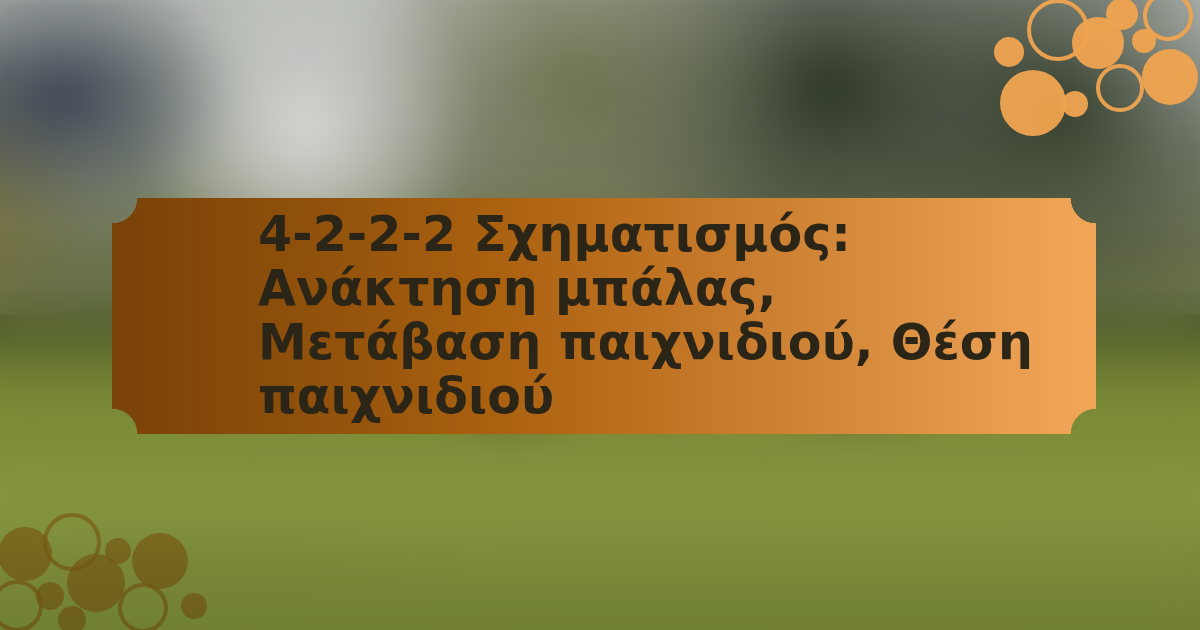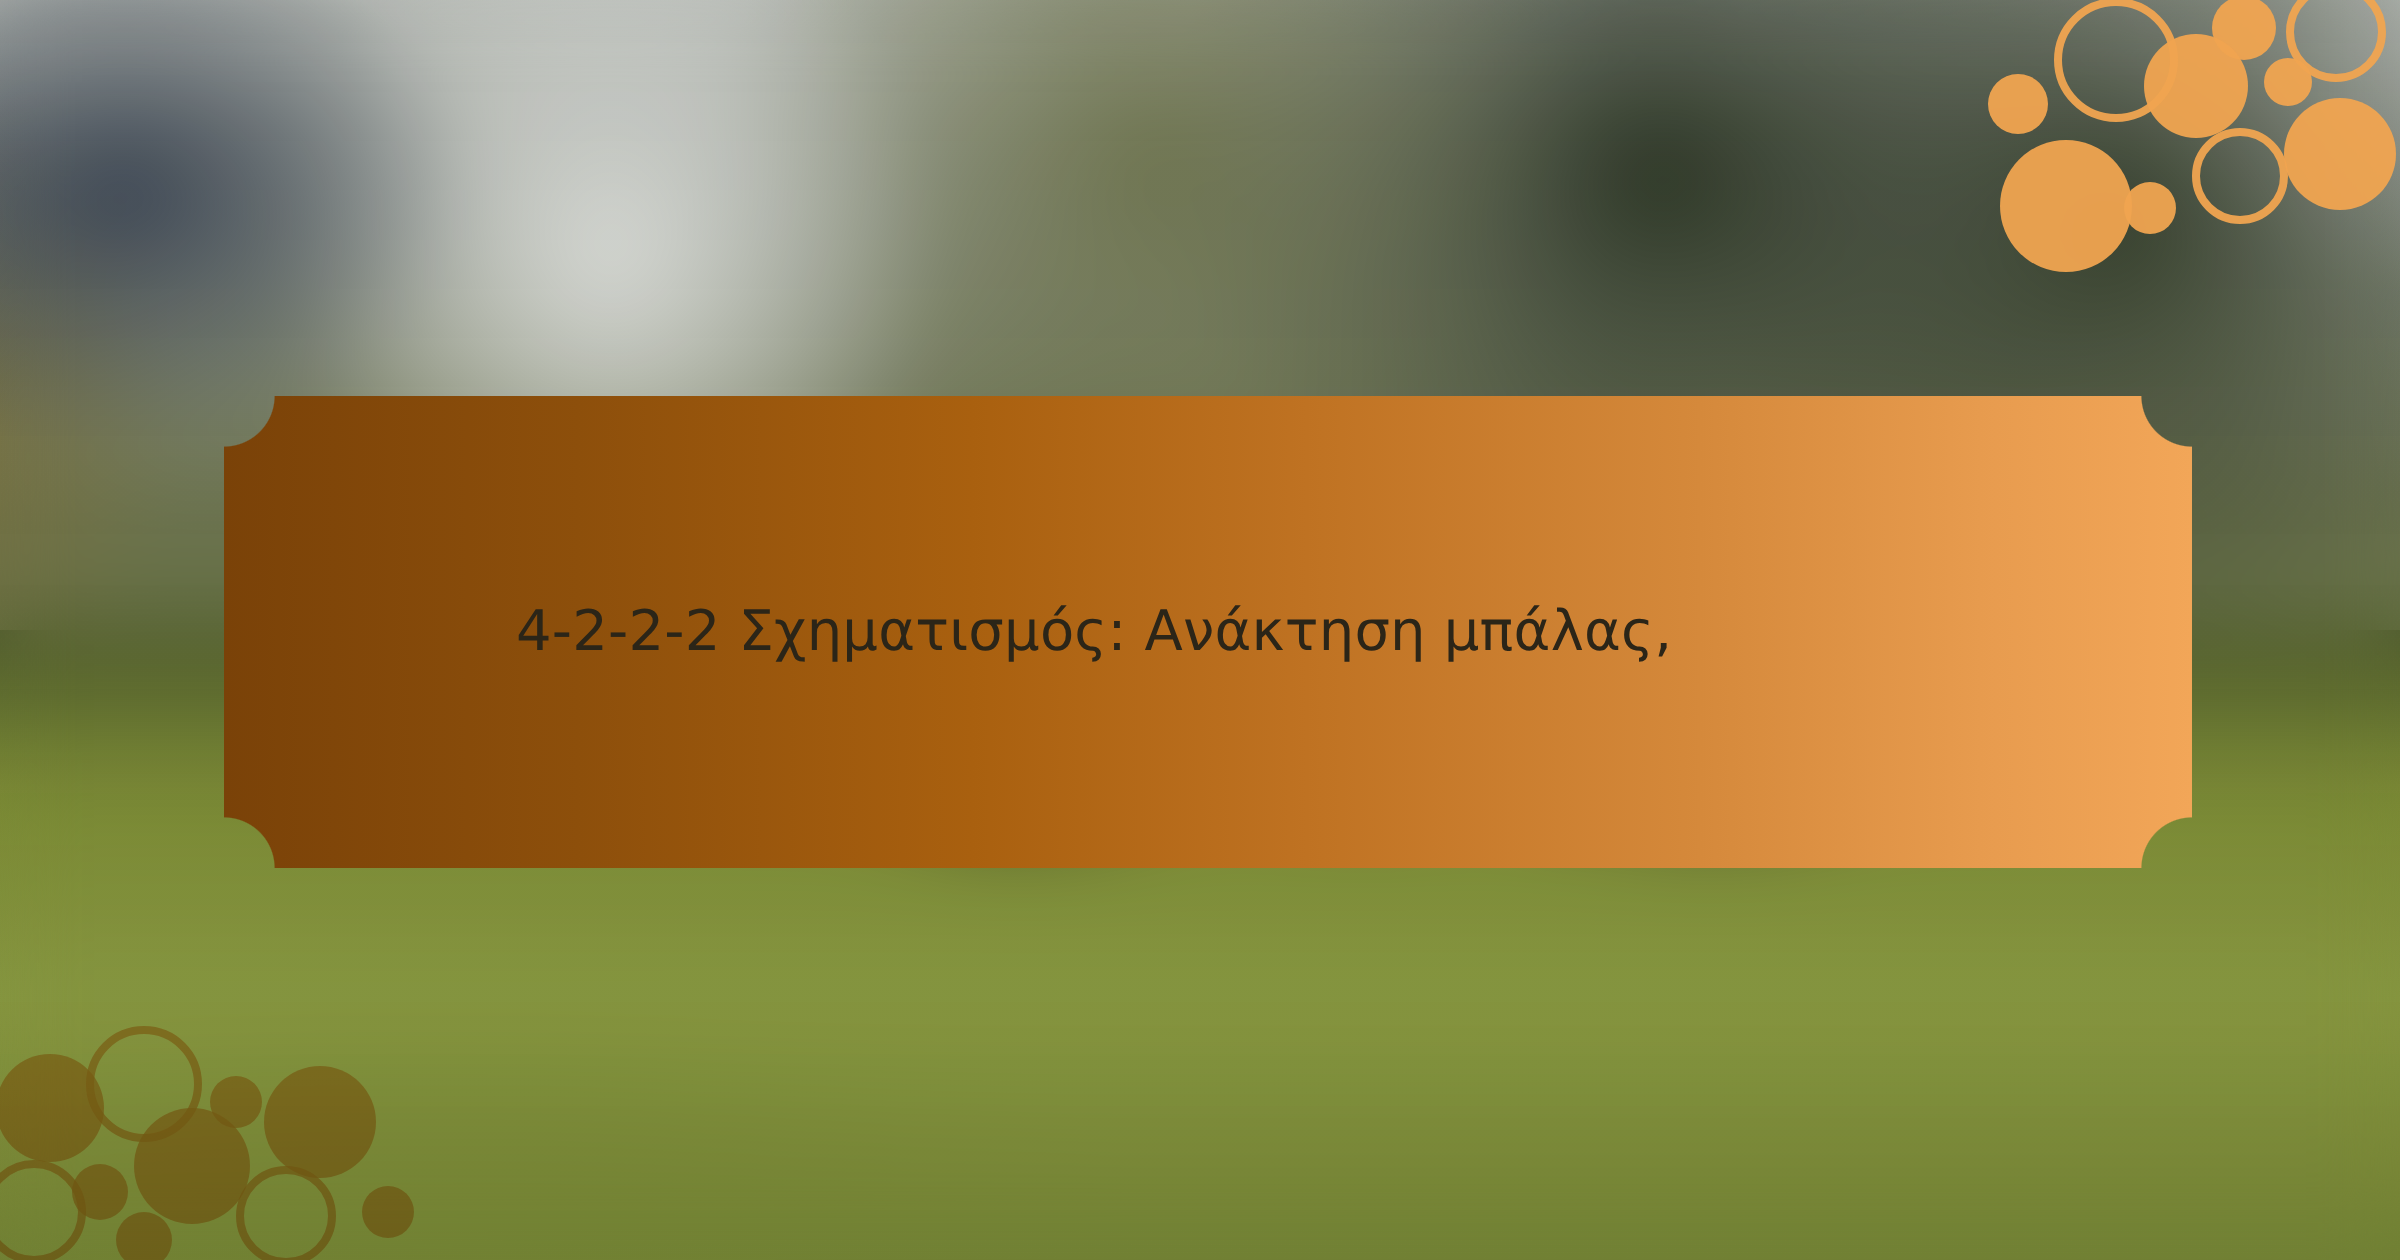--- a/index.html
+++ b/index.html
@@ -112,23 +112,23 @@
       radial-gradient(circle 26px at 100% 100%, transparent 0 25px, #000 25.6px);
     mask-composite: intersect;
   }
   #banner-text {
     position: absolute;
     left: 146px;
     right: 60px;
     top: 50%;
     transform: translateY(-50%);
     color: #2b2518;
-    font-size: 28px;
+    font-size: 49px;
     line-height: 54px;
-    font-weight: 400;
+    font-weight: 700;
     letter-spacing: 0.1px;
   }
 </style>
 </head>
 <body>
 
 <div id="card">
 
   <div class="bg-layer">
     <div class="bg-sky"></div>
@@ -168,16 +168,17 @@
       <span class="dot" style="left: 132px; top: 15px; width: 56px; height: 56px; opacity: 0.72; background: rgb(240, 164, 80);"></span>
       <span class="dot" style="left: -9px; top: 62px; width: 52px; height: 52px; opacity: 0.72; border: 4px solid rgb(240, 164, 80);"></span>
       <span class="dot" style="left: 58px; top: 88px; width: 28px; height: 28px; opacity: 0.72; background: rgb(240, 164, 80);"></span>
       <span class="dot" style="left: 118px; top: 65px; width: 50px; height: 50px; opacity: 0.72; border: 4px solid rgb(240, 164, 80);"></span>
       <span class="dot" style="left: 181px; top: 75px; width: 26px; height: 26px; opacity: 0.72; background: rgb(240, 164, 80);"></span>
     </div>
 
   <div id="banner">
     <div id="banner-text">
       <div>4-2-2-2 Σχηματισμός: Ανάκτηση μπάλας,</div>
+      <div>Μετάβαση παιχνιδιού, Θέση παιχνιδιού</div>
     </div>
   </div>
 
 </div>
 
 </body></html>

